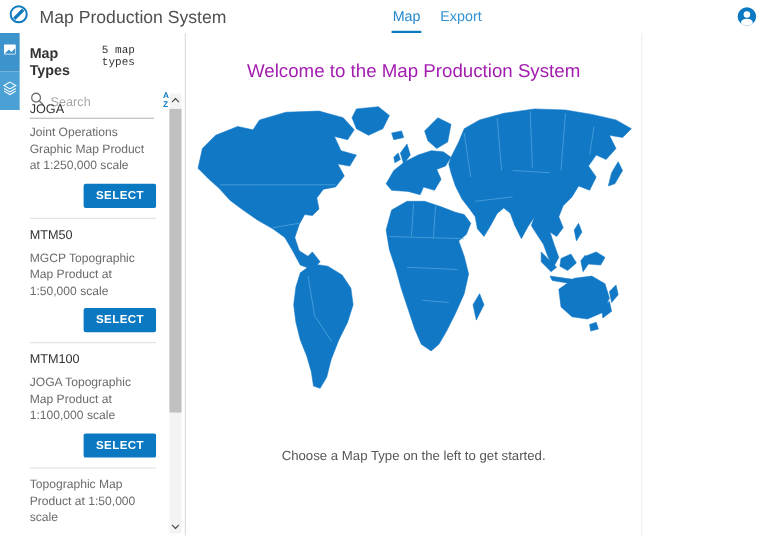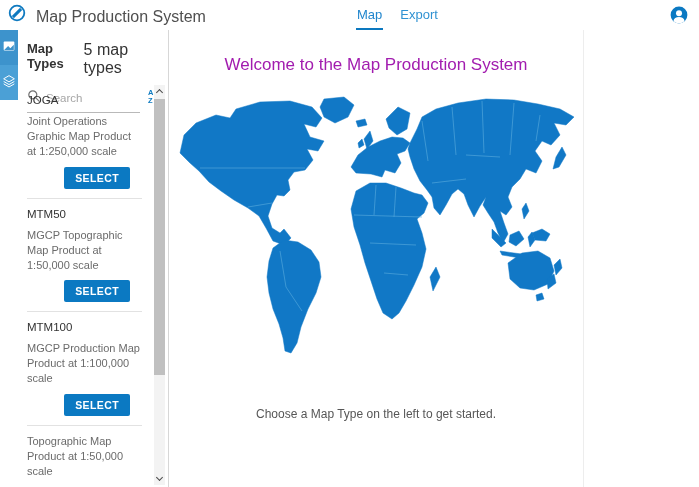--- a/index.html
+++ b/index.html
@@ -24,35 +24,35 @@
   .toolstrip { position:absolute; left:0; top:30px; width:18px; }
   .tool { width:18px; height:35px; display:flex; align-items:center; justify-content:center;
           background:#4ba0d6; cursor:pointer; }
   .tool.active { background:#3d93cc; }
 
   
   .sidebar { position:absolute; left:18px; top:30px; width:151px; bottom:0;
              border-right:1px solid #d7d7d7; background:#fff; }
   .sb-head { display:flex; justify-content:space-between; align-items:flex-start; margin:11px 10px 0 9px; }
   .sb-title { font-size:13px; font-weight:bold; color:#333; }
-  .sb-count { font-size:16px; color:#333; }
+  .sb-count { font-size:10px; color:#333;font-family:Liberation Mono, monospace; }
   .sb-search { display:flex; align-items:flex-start; margin:12px 8px 0 9px; }
   .search-box { flex:1; display:flex; align-items:center; gap:5px;
                 border-bottom:1px solid #b9b9b9; padding-bottom:5px; }
   .search-box input { border:none; outline:none; width:72px; font-size:11.5px; color:#333;
                       font-family:inherit; padding:0; }
   .search-box input::placeholder { color:#a6a6a6; }
   .sort { display:flex; align-items:center; margin-left:8px; cursor:pointer; color:#0c7ac0; }
   .sort-letters { display:flex; flex-direction:column; font-size:7.5px; font-weight:bold; line-height:1.05; }
   .sort-arrow { font-size:11px; margin-left:1px; }
 
   .sb-list { position:absolute; top:55px; left:9px; right:26px; bottom:0; overflow:hidden; }
   .item-title { font-size:11.5px; font-weight:normal; color:#333; margin-top:9px; }
   .item-desc  { font-size:11px; color:#6b6b6b; line-height:1.38; margin-top:8px; }
-  .item-actions { display:flex; justify-content:flex-end; margin:7px 12px 9px; }
+  .item-actions { display:flex; justify-content:flex-end; margin:7px 0 9px; }
   .select-btn { background:#0b79c2; color:#fff; border:none; font-size:10.5px; font-weight:bold;
                 letter-spacing:.4px; padding:5px 11px; border-radius:2px; cursor:pointer;
                 font-family:inherit; }
   .divider { border-top:1px solid #e2e2e2; height:0; }
 
   .sb-scrollbar { position:absolute; top:55px; bottom:2px; right:3px; width:11px; background:#f3f3f3;
                   display:flex; flex-direction:column; align-items:center; cursor:default; }
   .sb-arrow { width:11px; height:12px; display:flex; align-items:center; justify-content:center; cursor:pointer; }
   .chev { width:5px; height:5px; border-right:1.3px solid #4a4a4a; border-bottom:1.3px solid #4a4a4a; }
   .chev.up   { transform:rotate(-135deg); margin-top:3px; }
@@ -158,21 +158,21 @@
         <div class="item-title">MTM50</div>
         <div class="item-desc">MGCP Topographic Map Product at 1:50,000 scale</div>
         <div class="item-actions">
             <button class="select-btn">SELECT</button>
           </div>
       </div>
       <div class="divider"></div>
 
       <div class="item">
         <div class="item-title">MTM100</div>
-        <div class="item-desc">MGCP Production Map Product at 1:100,000 scale</div>
+        <div class="item-desc">JOGA Topographic Map Product at 1:100,000 scale</div>
         <div class="item-actions">
             <button class="select-btn">SELECT</button>
           </div>
       </div>
       <div class="divider"></div>
 
       <div class="item">
         <div class="item-desc">Topographic Map Product at 1:50,000 scale</div>
 
       </div>

